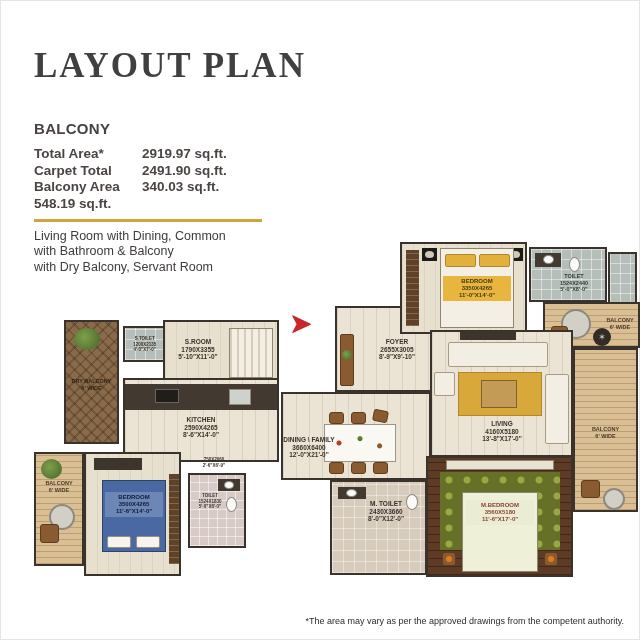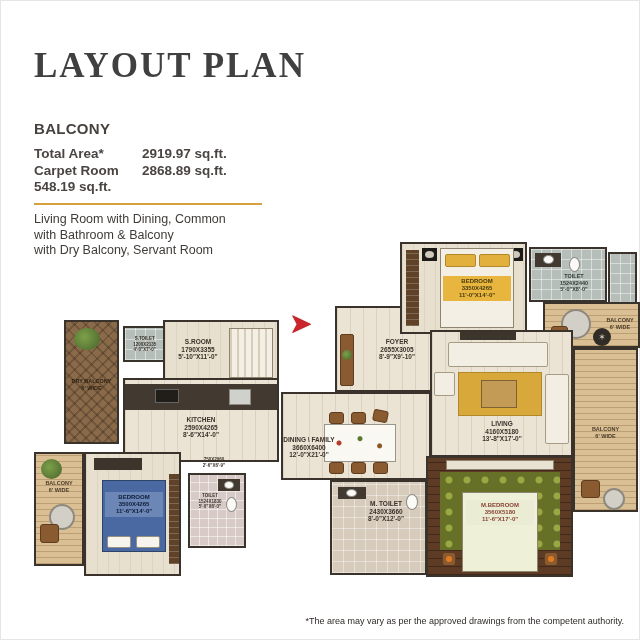--- a/index.html
+++ b/index.html
@@ -73,22 +73,26 @@
 <div id="title">LAYOUT PLAN</div>
 
 <div id="info">
   <div class="brand">BALCONY</div>
   <div class="areas">
     <div class="arow">
       <span class="alabel">Total Area*</span>
       <span class="avalue">2919.97 sq.ft.</span>
     </div>
     <div class="arow">
-      <span class="alabel">Carpet Room</span>
-      <span class="avalue">2868.89 sq.ft.</span>
+      <span class="alabel">Carpet Total</span>
+      <span class="avalue">2491.90 sq.ft.</span>
+    </div>
+    <div class="arow">
+      <span class="alabel">Balcony Area</span>
+      <span class="avalue">340.03 sq.ft.</span>
     </div>
     <div class="arow">
       <span class="avalue">548.19 sq.ft.</span>
     </div>
   </div>
   <div class="gold"></div>
   <div class="desc">
     <div>Living Room with Dining, Common</div>
     <div>with Bathroom &amp; Balcony</div>
     <div>with Dry Balcony, Servant Room</div>

